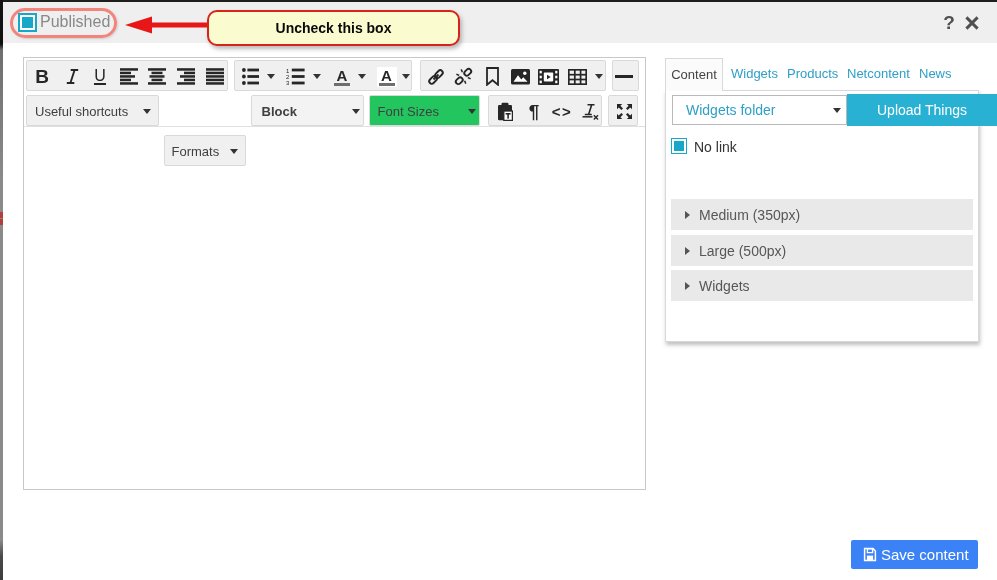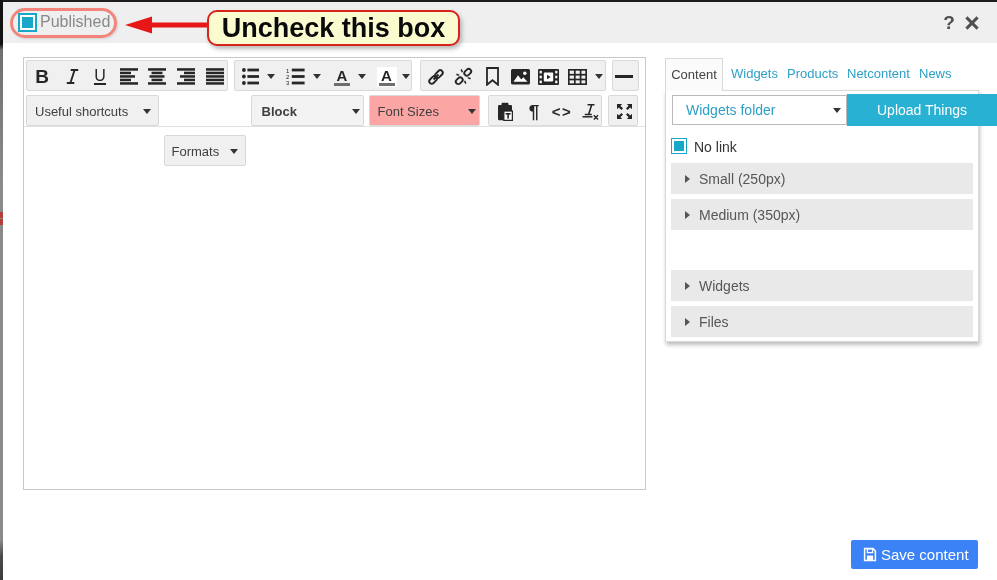--- a/index.html
+++ b/index.html
@@ -19,21 +19,21 @@
 #header { left:3px; top:2px; width:994px; height:41px; background:#efefef; }
 #oval { left:10px; top:8px; width:107px; height:30px; border:3px solid #f2847c; border-radius:16px; box-shadow:1px 1px 2px rgba(150,150,150,.35); }
 .cb { border:2px solid #17a8c9; background:#fff; }
 .cb > div { background:#17a8c9; width:100%; height:100%; }
 #cb1 { left:18px; top:13px; width:19px; height:19px; padding:2px; }
 #publbl { left:40px; top:12px; font-size:16px; line-height:20px; color:#898989; }
 #qmark { left:941px; top:12px; width:16px; text-align:center; font-size:19px; font-weight:bold; color:#4f4f4f; }
 #closex { left:965px; top:15.5px; }
 
 
-#tip { left:207px; top:10px; width:253px; height:36px; background:#fbfbd0; border:2px solid #d8231c; border-radius:10px; box-shadow:2px 3px 4px rgba(130,130,130,.55); text-align:center; line-height:32px; font-size:27px; font-weight:bold; color:#0a0a0a; }
+#tip { left:207px; top:10px; width:253px; height:36px; background:#fbfbd0; border:2px solid #d8231c; border-radius:10px; box-shadow:2px 3px 4px rgba(130,130,130,.55); text-align:center; line-height:32px; font-size:14px; font-weight:bold; color:#0a0a0a; }
 #arrow { left:124px; top:15px; }
 
 
 #editor { left:23px; top:57px; width:623px; height:433px; border:1px solid #c8c8c8; background:#fff; }
 #tbsep { left:24px; top:126px; width:621px; height:1px; background:#e0e0e0; }
 .grp { position:absolute; border:1px solid #d9d9d9; background:#f0f0f0; border-radius:2px; height:31px; }
 .ic { position:absolute; top:0; height:31px; display:flex; align-items:center; justify-content:center; }
 .caret { width:0; height:0; border-left:4px solid transparent; border-right:4px solid transparent; border-top:5px solid #333; }
 .mtext { font-size:13px; color:#404040; }
 
@@ -250,21 +250,21 @@
     <div class="ic" style="left:64px;width:10px;">
         <span class="caret"></span>
       </div>
   </div>
   <div class="grp" style="left:251px; top:95px; width:113px; background:#f3f3f3;">
     <div class="ic mtext" style="left:9.5px;font-weight:bold;">Block</div>
     <div class="ic" style="left:99px;width:10px;">
         <span class="caret"></span>
       </div>
   </div>
-  <div class="grp" style="left:368.5px; top:95px; width:111px; background:#fca5a5;">
+  <div class="grp" style="left:368.5px; top:95px; width:111px; background:#22c55e;">
     <div class="ic mtext" style="left:8px;">Font Sizes</div>
     <div class="ic" style="left:97px;width:10px;">
         <span class="caret"></span>
       </div>
   </div>
   <div class="grp" style="left:487.5px; top:95px; width:114px;">
     <div class="ic" style="left:2.5px;width:28px;">
         <svg width="16" height="19" viewBox="0 0 16 19">
           <rect x="4.5" y="0.8" width="7" height="4.4" rx="1.2" fill="#262626"></rect>
           <rect x="1" y="3" width="14" height="15.2" rx="1.2" fill="#262626"></rect>
@@ -305,35 +305,31 @@
   <div class="tablink" style="left:847px;">Netcontent</div>
   <div class="tablink" style="left:919px;">News</div>
   <div class="abs" id="selbox"></div>
   <div class="abs" id="seltext">Widgets folder</div>
   <div class="abs caret" id="selcaret"></div>
   <div class="abs" id="upbtn">Upload Things</div>
   <div class="abs cb" id="cb2">
       <div></div>
     </div>
   <div class="abs" id="nolink">No link</div>
-  <div class="accrow" style="top:163px;">
-      <div class="acctri"></div>
-      <div class="acclbl">Small (250px)</div>
-    </div>
   <div class="accrow" style="top:199px;">
       <div class="acctri"></div>
       <div class="acclbl">Medium (350px)</div>
     </div>
+  <div class="accrow" style="top:235px;">
+      <div class="acctri"></div>
+      <div class="acclbl">Large (500px)</div>
+    </div>
   <div class="accrow" style="top:270px;">
       <div class="acctri"></div>
       <div class="acclbl">Widgets</div>
-    </div>
-  <div class="accrow" style="top:306px;">
-      <div class="acctri"></div>
-      <div class="acclbl">Files</div>
     </div>
 
   <div class="abs" id="savebtn">
       <svg style="position:absolute;left:12px;top:7px;" width="14" height="15" viewBox="0 0 14 15">
         <path d="M1.6 1.6 H10 L12.4 4 V13.4 H1.6 Z" fill="none" stroke="#fff" stroke-width="1.5"></path>
         <rect x="4.4" y="1.8" width="5.2" height="3.8" fill="none" stroke="#fff" stroke-width="1.3"></rect>
         <rect x="3.9" y="8.6" width="6.2" height="4.6" fill="#fff"></rect>
       </svg>
       <span>Save content</span>
     </div>

